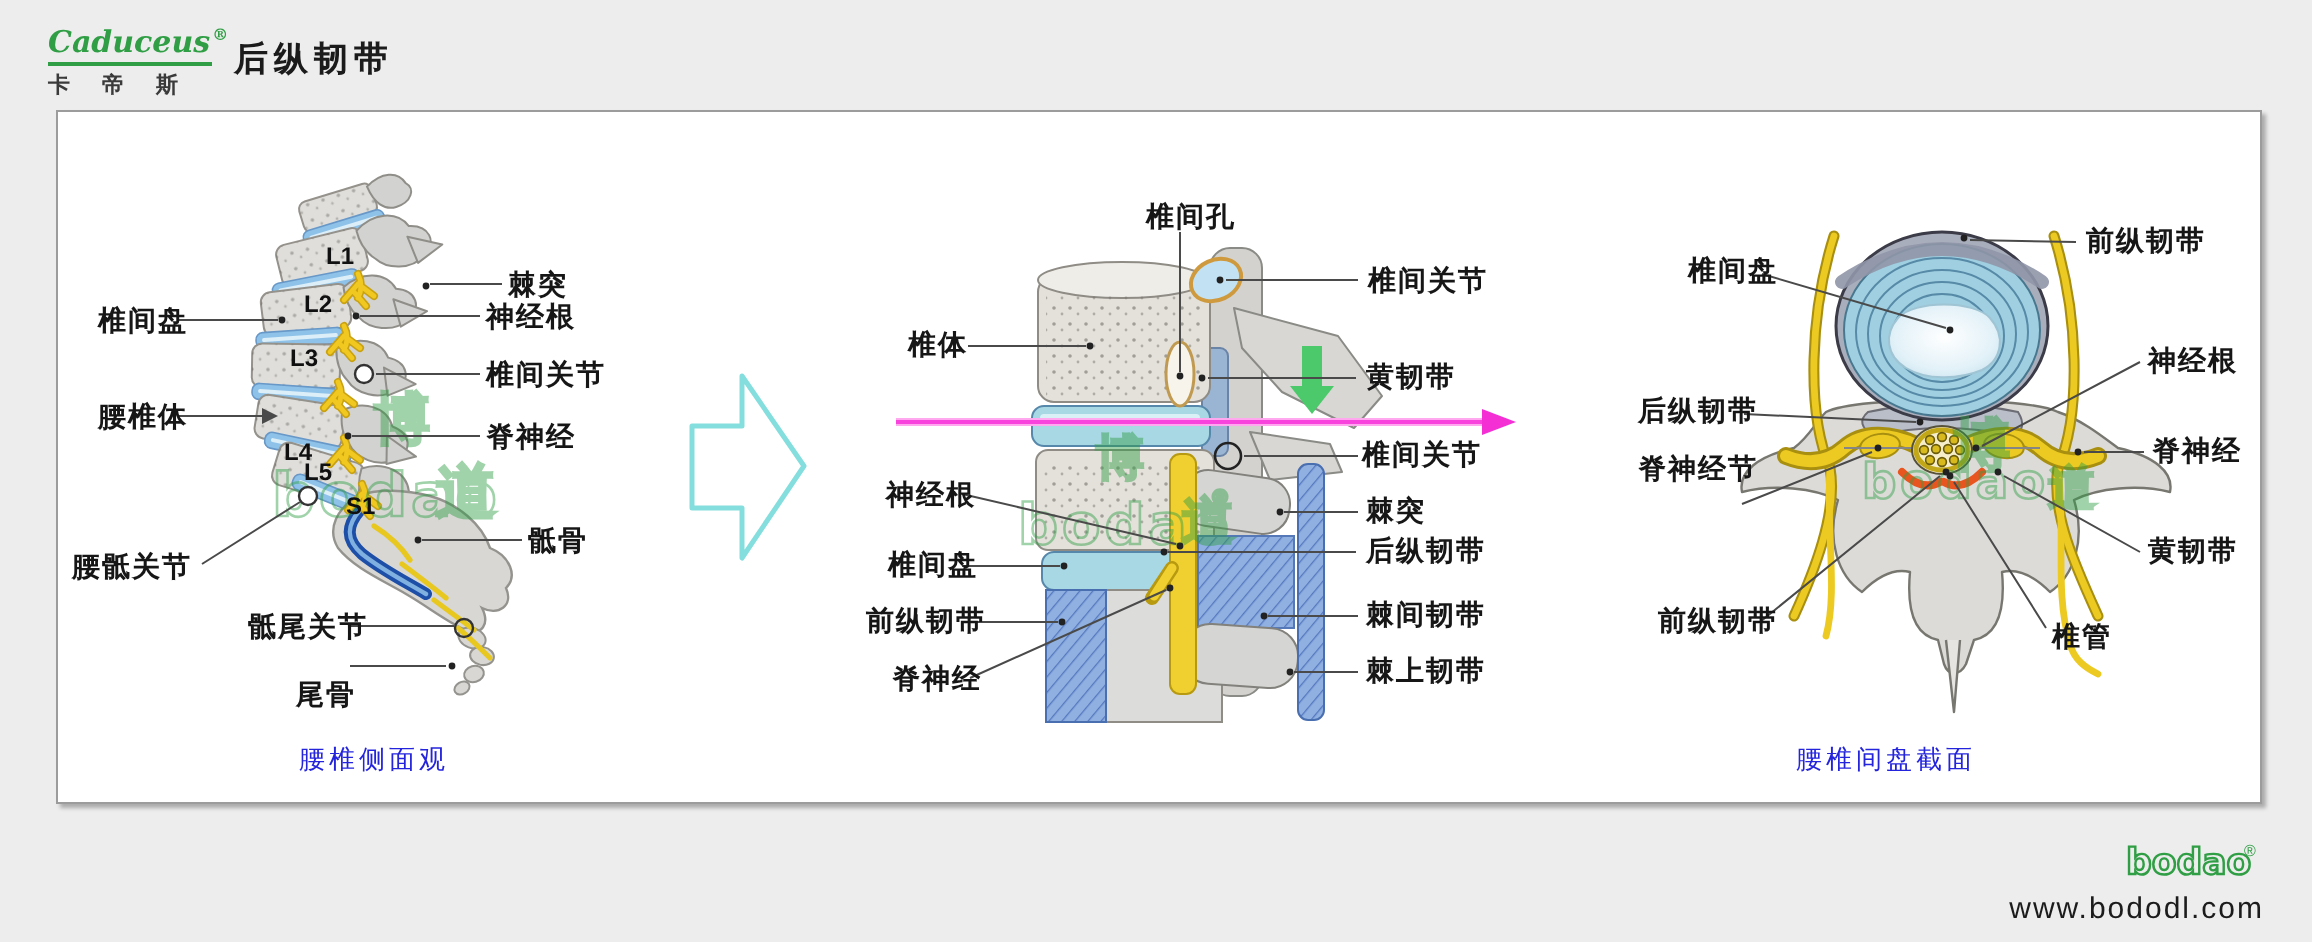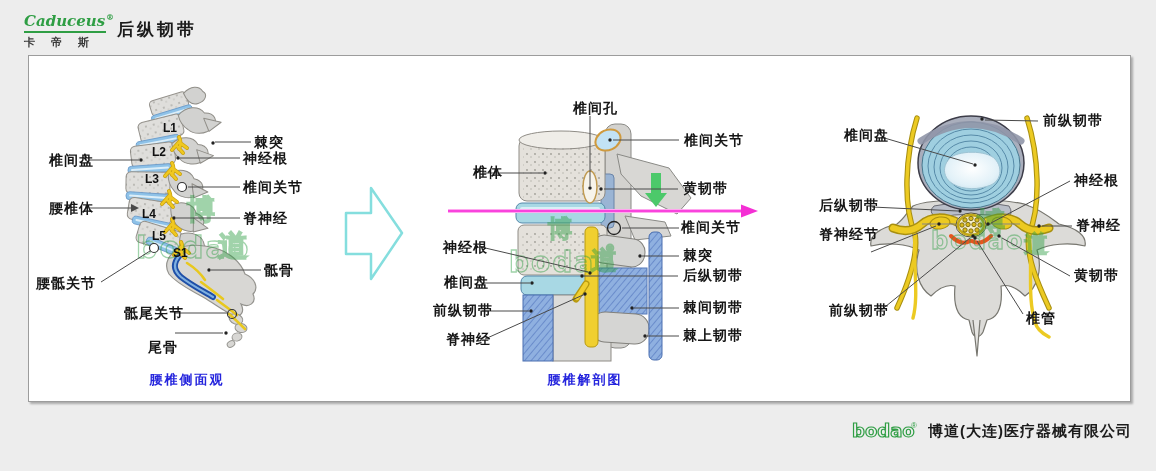--- a/index.html
+++ b/index.html
@@ -11,21 +11,21 @@
        font-size:15px;line-height:17px;border-bottom:2px solid #2f9e44;padding-bottom:1px;white-space:nowrap}
   .brand-reg{font-size:8px;vertical-align:super;margin-left:1px}
   .brand-cn{font-size:11px;font-weight:bold;color:#3a3a3a;letter-spacing:16px;margin-right:-16px;margin-top:2px;white-space:nowrap}
   .page-title{position:absolute;left:117px;top:18px;font-size:17px;font-weight:bold;color:#1b1b1b;letter-spacing:3px;white-space:nowrap}
   
   .board{position:absolute;left:28px;top:55px;width:1101px;height:345px;background:#fff;
        border:1px solid #9c9c9c;box-shadow:2px 2px 2px rgba(0,0,0,.28)}
   svg.art{position:absolute;left:0;top:0}
   .lb{position:absolute;font-size:14px;font-weight:bold;color:#161616;white-space:nowrap;letter-spacing:1px;line-height:13px}
   .lv{position:absolute;font-size:12px;font-weight:bold;color:#101010;white-space:nowrap;line-height:13px}
-  .cap{position:absolute;width:200px;text-align:center;font-size:13px;font-weight:bold;color:#2424dd;letter-spacing:2px;white-space:nowrap}
+  .cap{position:absolute;width:200px;text-align:center;font-size:13px;font-weight:normal;color:#2424dd;letter-spacing:2px;white-space:nowrap}
   
   .footer{position:absolute;right:24px;top:419px;text-align:right}
   .f1{display:flex;align-items:center;justify-content:flex-end;gap:7px}
   .company{font-size:15px;font-weight:bold;color:#1c1c1c;letter-spacing:1px;white-space:nowrap}
   .website{font-size:15px;color:#1c1c1c;margin-top:3px;letter-spacing:1px}
 </style>
 </head>
 <body>
 
 <div class="brand">
@@ -313,53 +313,53 @@
 <div class="lb" style="left:95px;top:251px">骶尾关节</div>
 <div class="lb" style="left:119px;top:285px">尾骨</div>
 <div class="lb" style="left:225px;top:80px">棘突</div>
 <div class="lb" style="left:214px;top:96px">神经根</div>
 <div class="lb" style="left:214px;top:125px">椎间关节</div>
 <div class="lb" style="left:214px;top:156px">脊神经</div>
 <div class="lb" style="left:235px;top:208px">骶骨</div>
 <div class="lv" style="left:134px;top:66px">L1</div>
 <div class="lv" style="left:123px;top:90px">L2</div>
 <div class="lv" style="left:116px;top:117px">L3</div>
-<div class="lv" style="left:113px;top:152px">L4</div>
+<div class="lv" style="left:113px;top:164px">L4</div>
 <div class="lv" style="left:123px;top:174px">L5</div>
 <div class="lv" style="left:144px;top:191px">S1</div>
 <div class="cap" style="left:58px;top:315px">腰椎侧面观</div>
 
 <div class="lb" style="left:544px;top:46px">椎间孔</div>
-<div class="lb" style="left:444px;top:110px">椎体</div>
+<div class="lb" style="left:425px;top:110px">椎体</div>
 <div class="lb" style="left:414px;top:185px">神经根</div>
 <div class="lb" style="left:415px;top:220px">椎间盘</div>
 <div class="lb" style="left:404px;top:248px">前纵韧带</div>
 <div class="lb" style="left:417px;top:277px">脊神经</div>
 <div class="lb" style="left:655px;top:78px">椎间关节</div>
 <div class="lb" style="left:654px;top:126px">黄韧带</div>
 <div class="lb" style="left:652px;top:165px">椎间关节</div>
 <div class="lb" style="left:654px;top:193px">棘突</div>
 <div class="lb" style="left:654px;top:213px">后纵韧带</div>
 <div class="lb" style="left:654px;top:245px">棘间韧带</div>
 <div class="lb" style="left:654px;top:273px">棘上韧带</div>
-<div class="cap" style="left:456px;top:315px">腰椎解剖图</div>
 
 <div class="lb" style="left:815px;top:73px">椎间盘</div>
 <div class="lb" style="left:790px;top:143px">后纵韧带</div>
 <div class="lb" style="left:790px;top:172px">脊神经节</div>
 <div class="lb" style="left:800px;top:248px">前纵韧带</div>
 <div class="lb" style="left:1014px;top:58px">前纵韧带</div>
 <div class="lb" style="left:1045px;top:118px">神经根</div>
 <div class="lb" style="left:1047px;top:163px">脊神经</div>
 <div class="lb" style="left:1045px;top:213px">黄韧带</div>
 <div class="lb" style="left:997px;top:256px">椎管</div>
+<div class="cap" style="left:814px;top:315px">腰椎间盘截面</div>
 
 </div>
 
 <div class="footer">
   <div class="f1">
     <svg width="70" height="24" viewBox="0 0 70 24">
       <text x="1" y="18" font-family="DejaVu Sans, sans-serif" font-weight="bold" font-size="18" fill="none" stroke="#2f9e44" stroke-width="1.2">bodao</text>
       <text x="60" y="9" font-size="8" fill="#2f9e44">®</text>
     </svg>
-    <span class="company">博道(大连)医疗器械有限公司</span>
   </div>
+  <div class="website">www.bododl.com</div>
 </div>
 
 </body></html>

